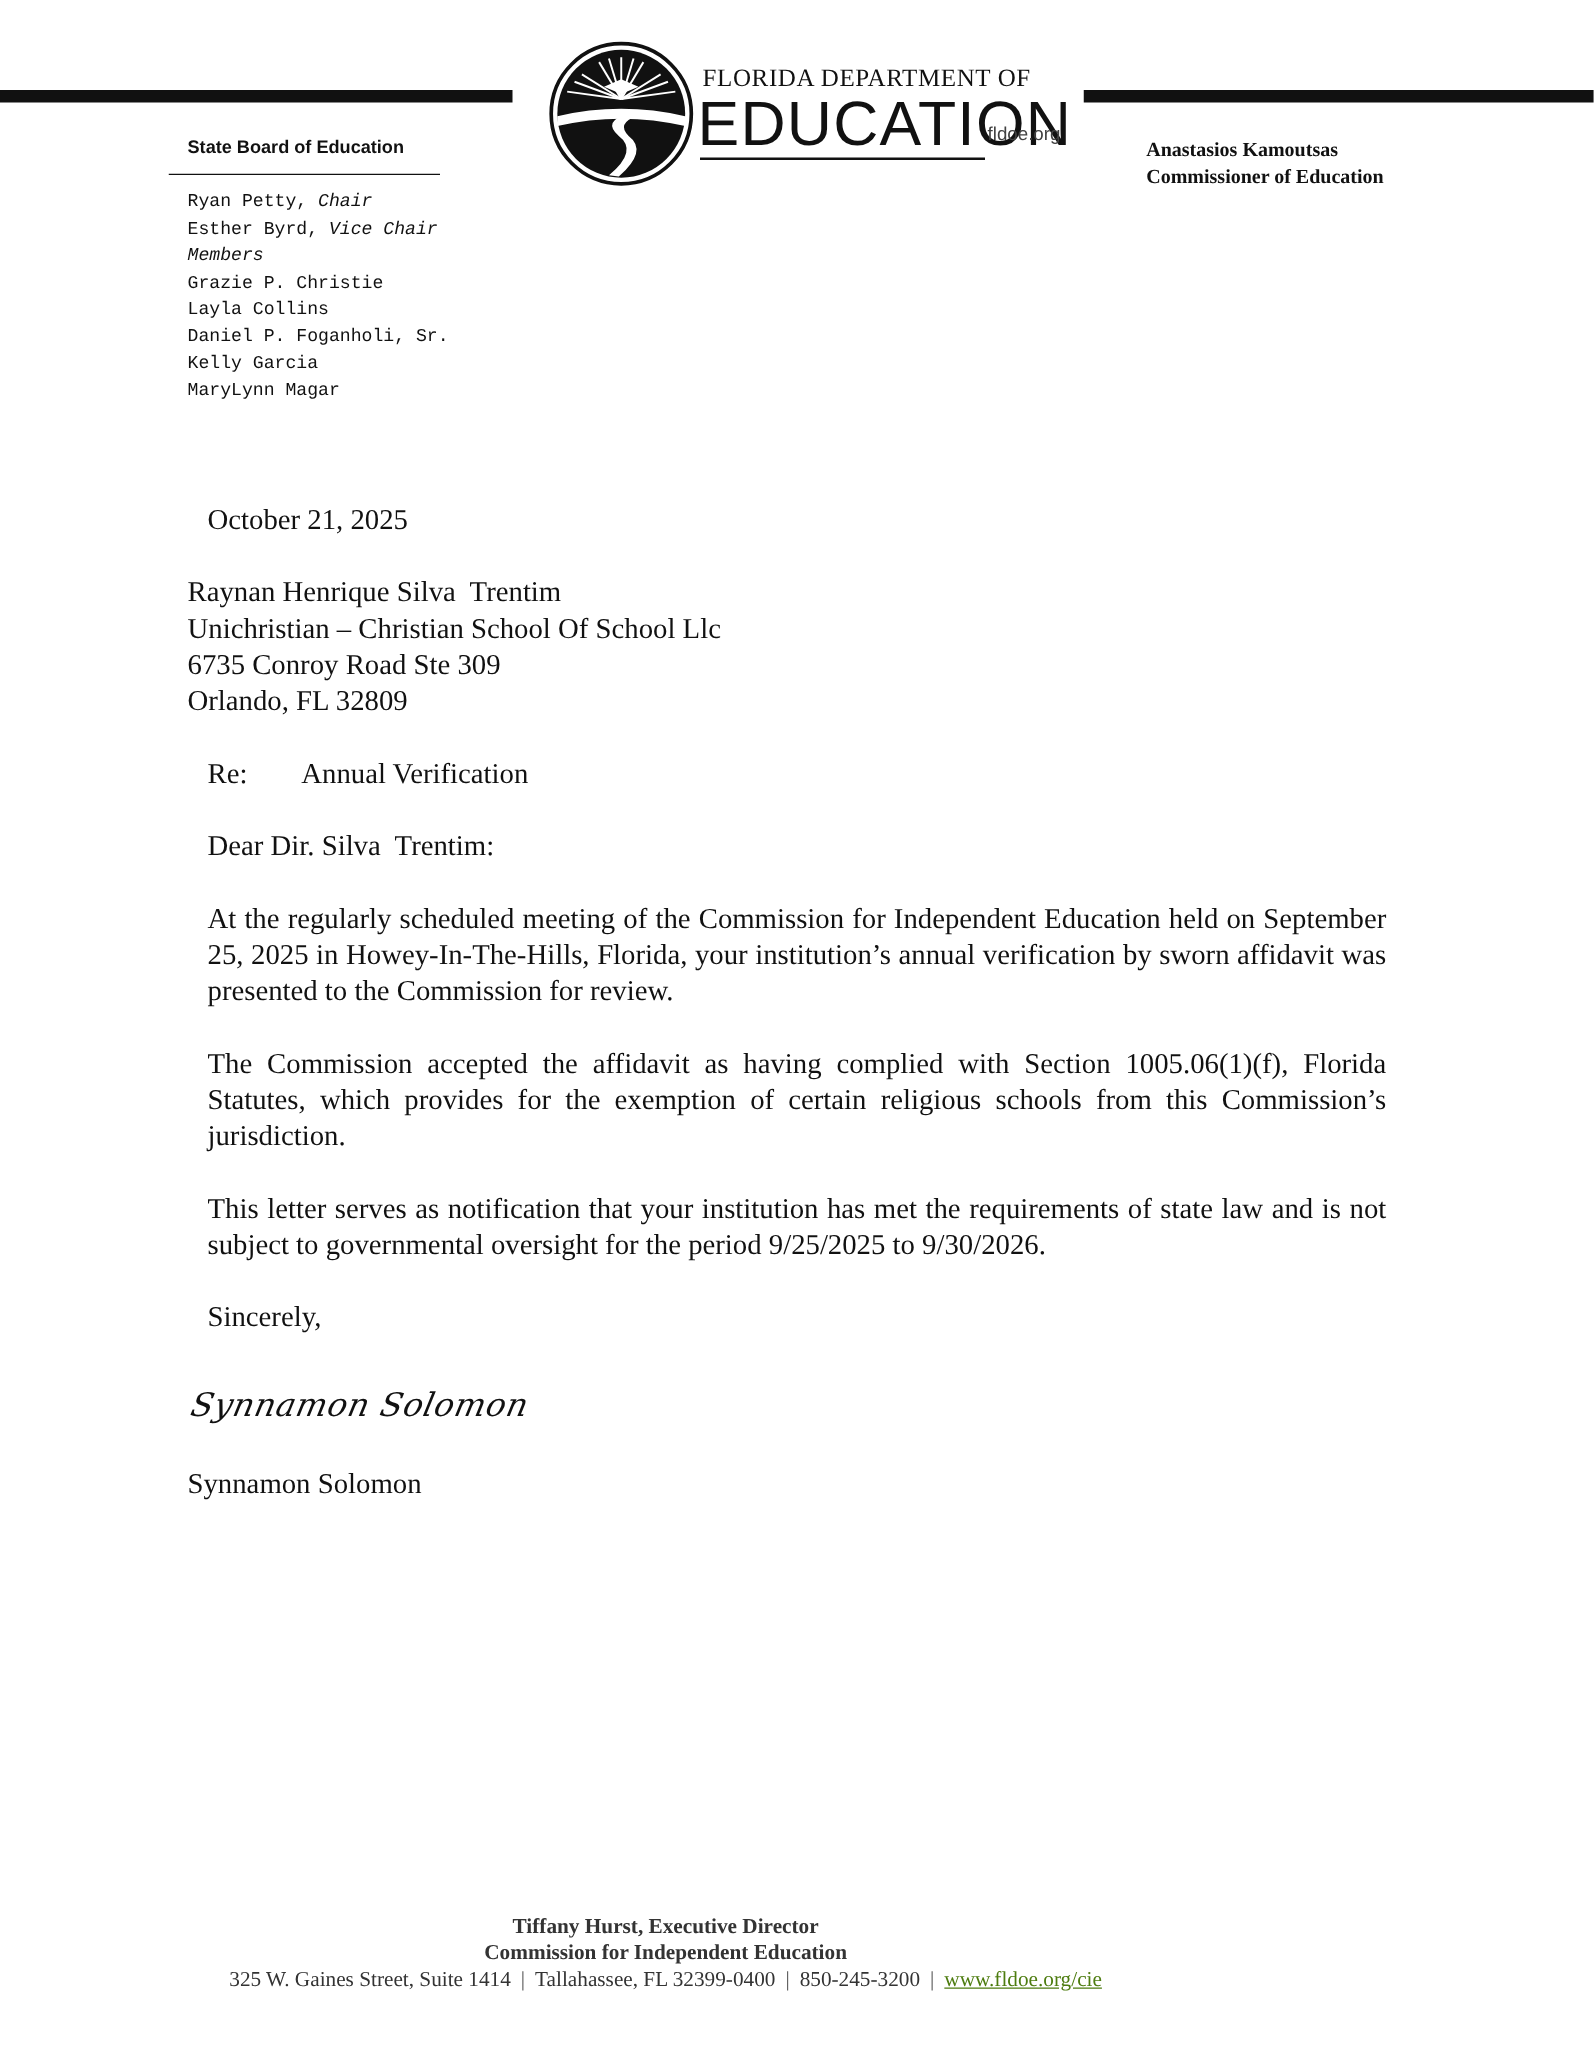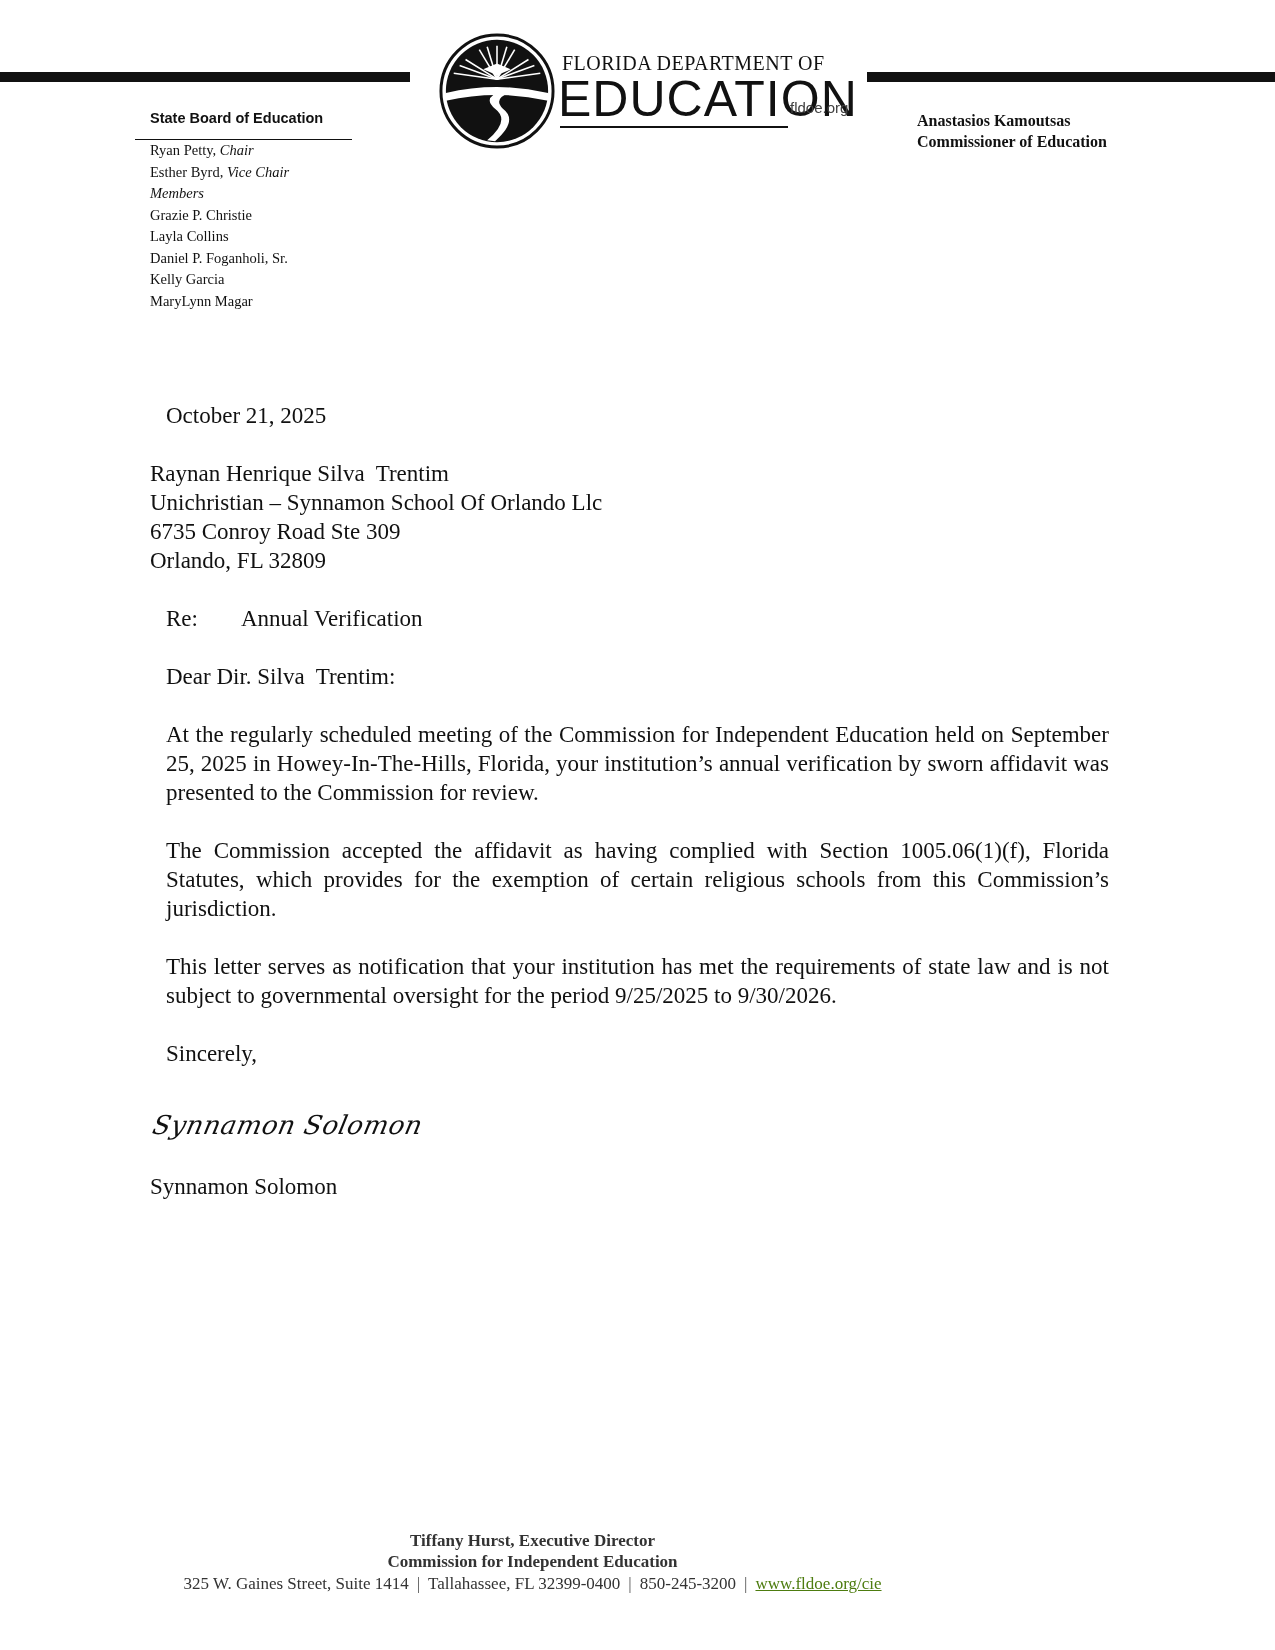--- a/index.html
+++ b/index.html
@@ -11,21 +11,21 @@
   .logo { position: absolute; left: 438px; top: 30px; width: 410px; height: 122px; }
   .logo-seal { position: absolute; left: 0; top: 2px; width: 118px; height: 118px; }
   .logo-line1 { position: absolute; left: 124px; top: 22px; font-size: 20px; letter-spacing: 0.5px; font-family: "Liberation Serif", serif; color: #111; white-space: nowrap; }
   .logo-line2 { position: absolute; left: 120px; top: 44px; font-size: 50px; font-family: Liberation Sans, sans-serif; color: #111; letter-spacing: 1px; line-height: 1; white-space: nowrap; }
   .logo-rule { position: absolute; left: 122px; top: 96px; width: 228px; height: 1.5px; background: #111; }
   .logo-url { position: absolute; left: 352px; top: 69px; font-size: 15px; font-family: Liberation Sans, sans-serif; color: #404040; }
 
   .board { position: absolute; left: 135px; top: 110px; width: 217px; }
   .board-title { font-family: "Liberation Sans", sans-serif; font-weight: bold; font-size: 14.5px; padding-left: 15px; height: 27px; }
   .board-rule { border-top: 1.5px solid #111; margin-top: 2px; }
-  .board-list { font-family: Liberation Serif, serif; font-size: 14.5px; padding-left: 15px; line-height: 21.5px; }
+  .board-list { font-family: Liberation Mono, monospace; font-size: 14.5px; padding-left: 15px; margin-top: 12px; line-height: 21.5px; }
   .board-list div { white-space: nowrap; }
   .board-list i { font-style: italic; }
 
   .commissioner { position: absolute; left: 917px; top: 110px; font-family: "Liberation Serif", serif; font-weight: bold; font-size: 16px; line-height: 21px; }
 
   .letter { position: absolute; left: 150px; top: 385px; width: 975px; font-family: "Liberation Serif", serif; font-size: 23px; line-height: 29px; }
   .letter p { margin: 16px; }
   .date { margin: 0; }
   .address { margin-top: 29px !important; }
   .re { margin-top: 29px !important; }
@@ -93,21 +93,21 @@
 
 <div class="commissioner">
   <div>Anastasios Kamoutsas</div>
   <div>Commissioner of Education</div>
 </div>
 
 <div class="letter">
   <p class="date">October 21, 2025</p>
   <div class="address">
     <div style="white-space:pre">Raynan Henrique Silva  Trentim</div>
-    <div>Unichristian – Synnamon School Of Orlando Llc</div>
+    <div>Unichristian – Christian School Of School Llc</div>
     <div>6735 Conroy Road Ste 309</div>
     <div>Orlando, FL 32809</div>
   </div>
   <p class="re"><span class="re-label">Re:</span><span>Annual Verification</span></p>
   <p class="salutation" style="white-space:pre">Dear Dir. Silva  Trentim:</p>
   <p class="para">At the regularly scheduled meeting of the Commission for Independent Education held on September 25, 2025 in Howey-In-The-Hills, Florida, your institution’s annual verification by sworn affidavit was presented to the Commission for review.</p>
   <p class="para">The Commission accepted the affidavit as having complied with Section 1005.06(1)(f), Florida Statutes, which provides for the exemption of certain religious schools from this Commission’s jurisdiction.</p>
   <p class="para">This letter serves as notification that your institution has met the requirements of state law and is not subject to governmental oversight for the period 9/25/2025 to 9/30/2026.</p>
   <p class="closing">Sincerely,</p>
 </div>

